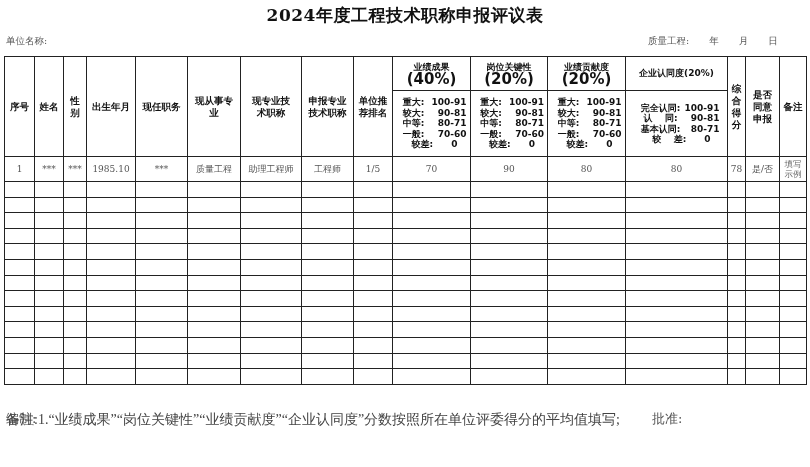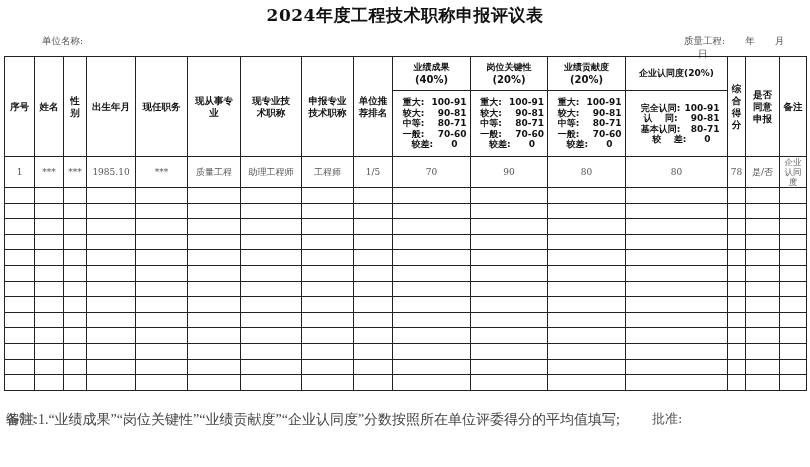--- a/index.html
+++ b/index.html
@@ -26,21 +26,20 @@
       font-size: 17px;
       letter-spacing: 0.5px;
       color: #111;
     }
     .meta-row {
       position: absolute;
       top: 35px;
       font-family: "DejaVu Serif", serif;
       font-size: 9.5px;
       color: #555;
-      margin-left: 36px;
     }
     .meta-unit { left: 6px; }
     .meta-date { left: 648px; word-spacing: 3px; }
     .meta-date span { margin-left: 14px; }
 
     table.grid {
       position: absolute;
       left: 4px;
       top: 56px;
       border-collapse: collapse;
@@ -61,21 +60,21 @@
       font-family: "DejaVu Sans", sans-serif;
       color: #111;
     }
     th.sub {
       font-size: 9px;
       line-height: 11.5px;
     }
     th .pct {
       display: block;
       font-weight: bold;
-      font-size: 10px;
+      font-size: 15px;
     }
     td.scale {
       text-align: left;
       padding-left: 2px;
       font-size: 9px;
       line-height: 10.5px;
       font-weight: bold;
       font-family: "DejaVu Sans", sans-serif;
       color: #111;
     }
@@ -225,21 +224,21 @@
       <td>质量工程</td>
       <td>助理工程师</td>
       <td>工程师</td>
       <td>1/5</td>
       <td>70</td>
       <td>90</td>
       <td>80</td>
       <td>80</td>
       <td>78</td>
       <td>是/否</td>
-      <td><span class="note-cell" style="display:inline-block;width:20px">企业认同度</span></td>
+      <td><span class="note-cell" style="display:inline-block;width:20px">填写示例</span></td>
     </tr>
   <tr class="empty-row">
         <td></td>
         <td></td>
         <td></td>
         <td></td>
         <td></td>
         <td></td>
         <td></td>
         <td></td>

